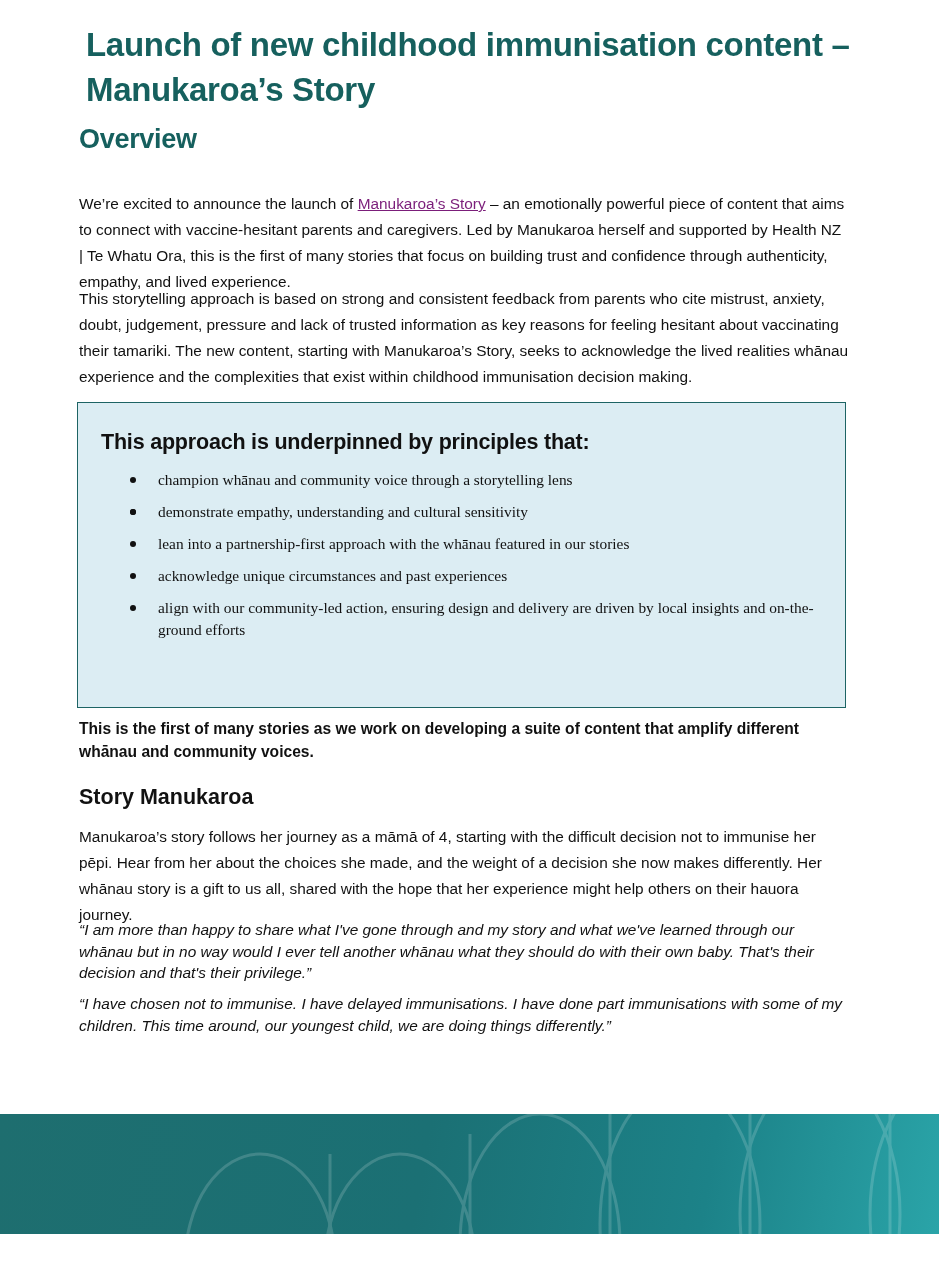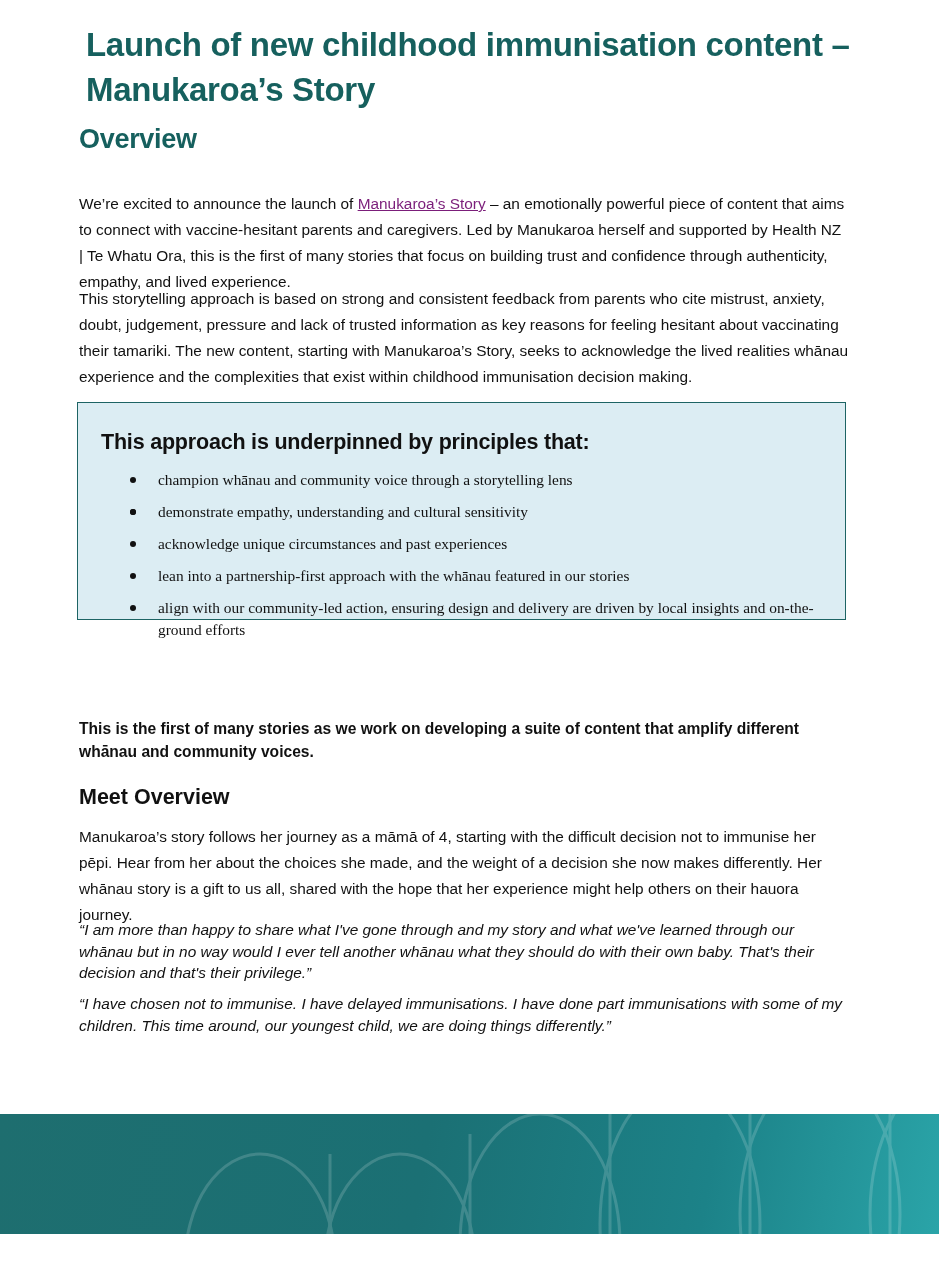--- a/index.html
+++ b/index.html
@@ -19,21 +19,21 @@
     font-size: 27px; font-weight: bold; color: #16605e; letter-spacing: -0.3px;
   }
   .para {
     position: absolute; left: 79px; width: 770px;
     font-size: 15.4px; line-height: 26px; color: #111;
   }
   .para a { color: #7b1e7a; text-decoration: underline; }
   .p1 { top: 191px; }
   .p2 { top: 286px; }
   .box {
-    position: absolute; left: 77px; top: 402px; width: 769px; height: 218px;
+    position: absolute; left: 77px; top: 402px; width: 769px; height: 306px;
     background: #dcedf3; border: 1.5px solid #1d6464; box-sizing: border-box;
   }
   .box-title {
     position: absolute; left: 23px; top: 27px;
     font-size: 21.5px; font-weight: bold; color: #111; letter-spacing: -0.2px;
   }
   .box-list { position: absolute; left: 0; top: 66px; width: 100%; margin: 0; padding: 0; list-style: none; font-family: Liberation Serif, serif; }
   .box-list li {
     position: relative; padding-left: 80px; padding-right: 20px;
     font-size: 15.4px; line-height: 22px; margin-bottom: 10px; color: #111;
@@ -85,29 +85,29 @@
 <p class="para p1" style="margin:0"><span>We’re excited to announce the launch of </span><a>Manukaroa’s Story</a><span> – an emotionally powerful piece of content that aims to connect with vaccine-hesitant parents and caregivers. Led by Manukaroa herself and supported by Health NZ | Te Whatu Ora, this is the first of many stories that focus on building trust and confidence through authenticity, empathy, and lived experience.</span></p>
 
 <p class="para p2" style="margin:0">This storytelling approach is based on strong and consistent feedback from parents who cite mistrust, anxiety, doubt, judgement, pressure and lack of trusted information as key reasons for feeling hesitant about vaccinating their tamariki. The new content, starting with Manukaroa’s Story, seeks to acknowledge the lived realities whānau experience and the complexities that exist within childhood immunisation decision making.</p>
 
 <div class="box">
   <div class="box-title">This approach is underpinned by principles that:</div>
   <ul class="box-list">
     <li><span class="bullet"></span><span>champion whānau and community voice through a storytelling lens</span></li>
     <li><span class="bullet"></span></li>
     <li><span class="bullet"></span><span>demonstrate empathy, understanding and cultural sensitivity</span></li>
+    <li><span class="bullet"></span><span>lean into a partnership-first approach with the whānau featured in our stories</span></li>
     <li><span class="bullet"></span><span>acknowledge unique circumstances and past experiences</span></li>
-    <li><span class="bullet"></span><span>lean into a partnership-first approach with the whānau featured in our stories</span></li>
     <li><span class="bullet"></span><span>align with our community-led action, ensuring design and delivery are driven by local insights and on-the-ground efforts</span></li>
   </ul>
 </div>
 
 <p class="bold-para" style="margin:0">This is the first of many stories as we work on developing a suite of content that amplify different whānau and community voices.</p>
 
-<div class="h-meet">Meet Overview</div>
+<div class="h-meet">Story Manukaroa</div>
 
 <p class="para p3" style="margin:0">Manukaroa’s story follows her journey as a māmā of 4, starting with the difficult decision not to immunise her pēpi. Hear from her about the choices she made, and the weight of a decision she now makes differently. Her whānau story is a gift to us all, shared with the hope that her experience might help others on their hauora journey.</p>
 
 <p class="quote q1" style="margin:0">“I am more than happy to share what I've gone through and my story and what we've learned through our whānau but in no way would I ever tell another whānau what they should do with their own baby. That's their decision and that's their privilege.”</p>
 <p class="quote q2" style="margin:0">“I have chosen not to immunise. I have delayed immunisations. I have done part immunisations with some of my children. This time around, our youngest child, we are doing things differently.”</p>
 
 <div class="footer">
   <svg class="pattern" width="939" height="170" viewBox="0 0 939 170">
     <g fill="none" stroke="#ffffff" stroke-width="3">
       <ellipse cx="260" cy="150" rx="75" ry="110"></ellipse>

